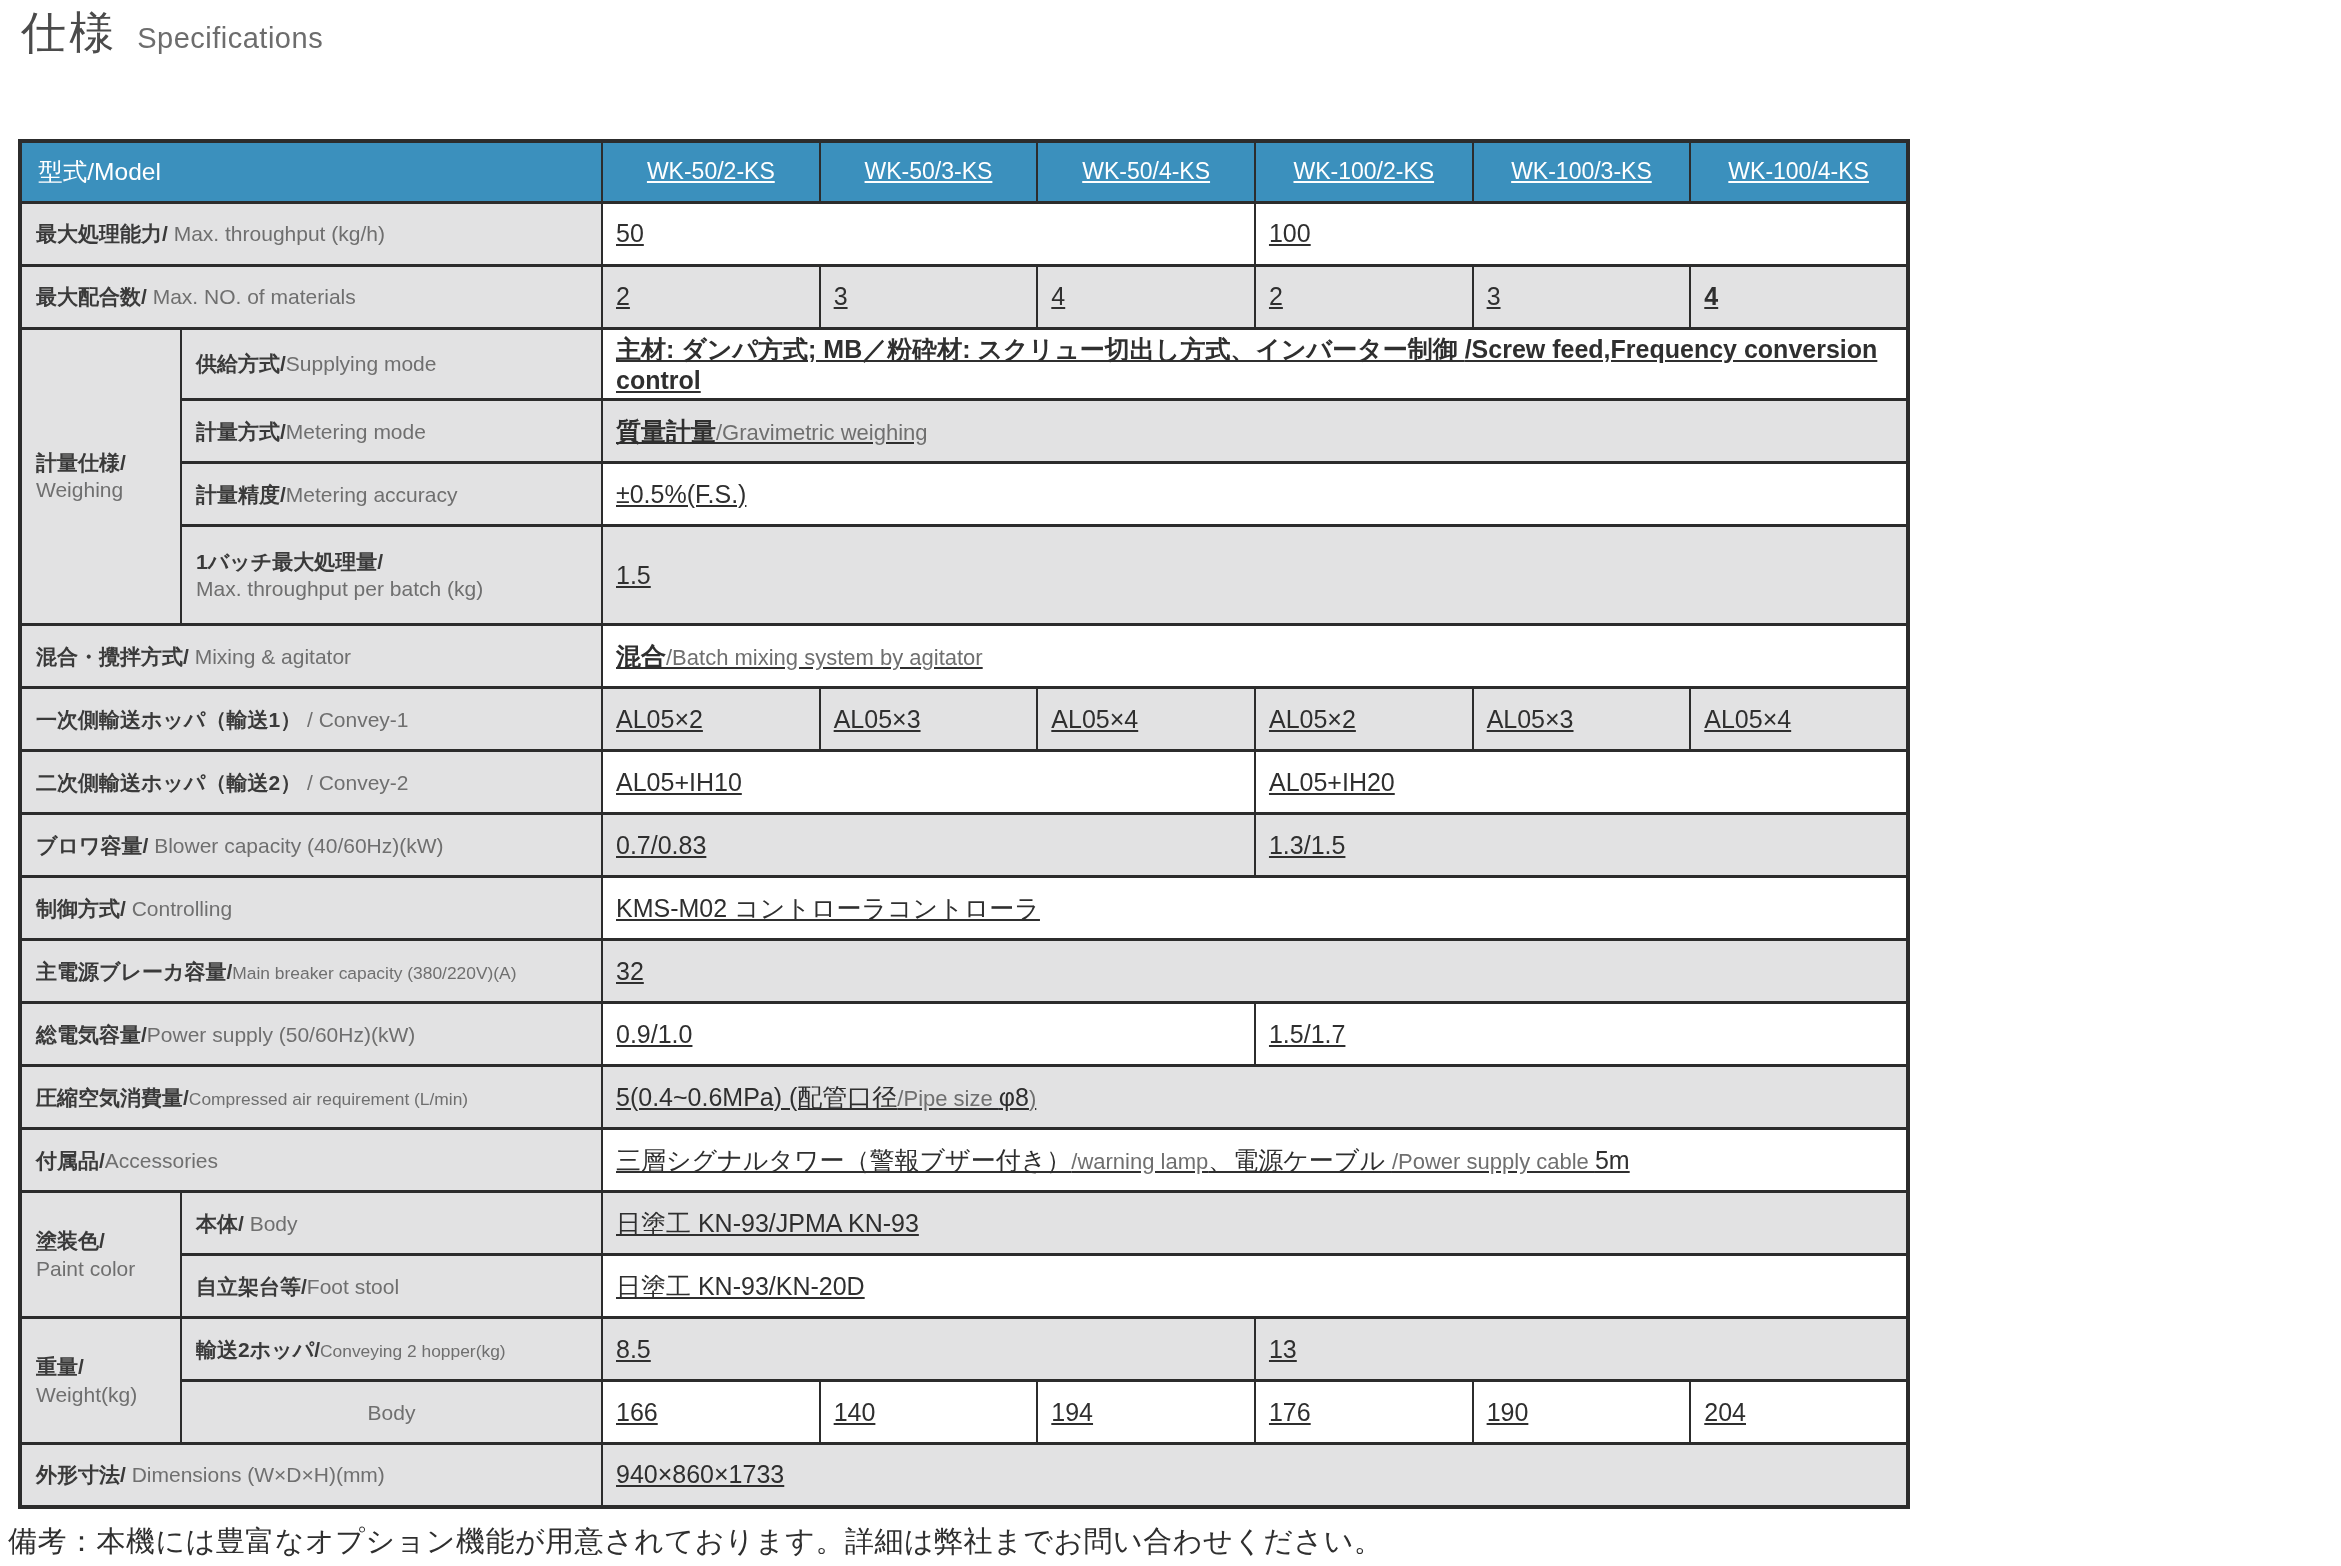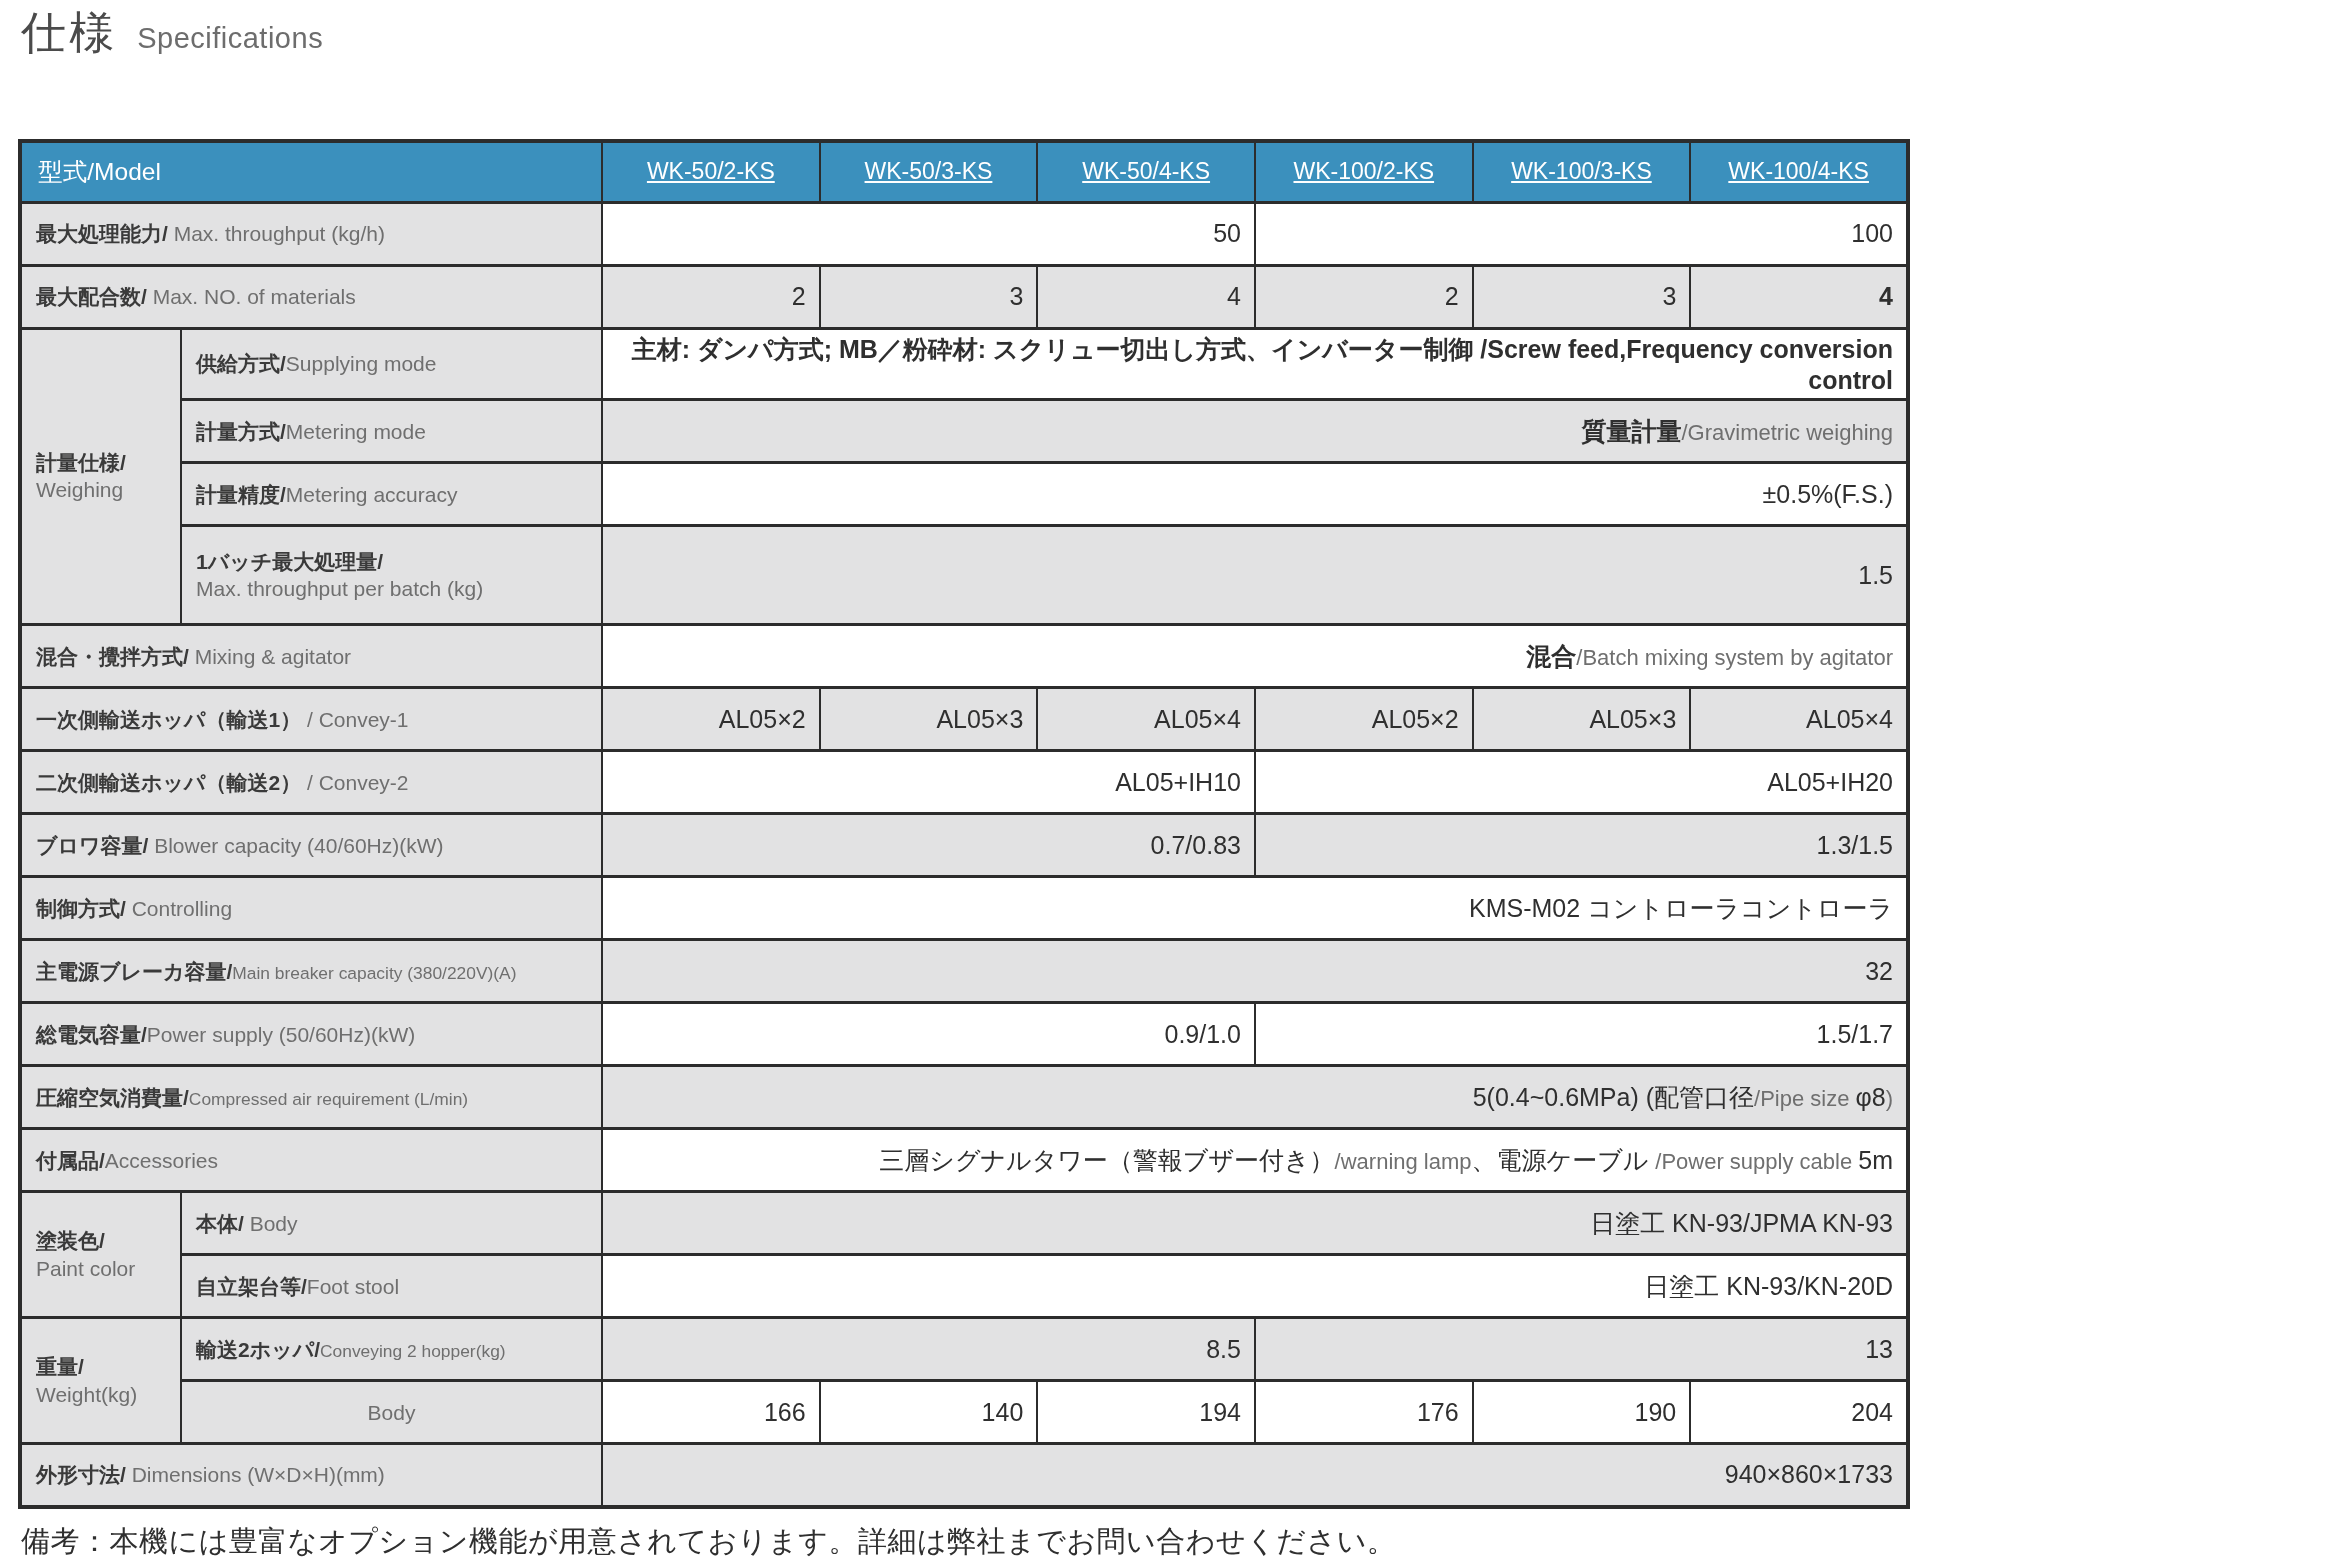--- a/index.html
+++ b/index.html
@@ -37,29 +37,29 @@
   .hjp,.hen{font-size:24.5px;color:var(--c-header-text);}
   td.hmodel{text-align:center;font-size:23px;text-decoration:underline;}
 
   td.grp,td.lbl{background:var(--c-gray);text-align:left;padding-left:14px;padding-right:6.5px;}
   td.lbl.ctr{text-align:center;padding-left:6.5px;}
   .lbl-jp{color:var(--c-jp);font-size:21px;font-weight:bold;}
   .lbl-en{color:var(--c-en);font-size:21px;}
   .lbl-en.sm{font-size:17.4px;}
   .line{display:block;line-height:1.3;}
 
-  td.val{text-align:right;}
+  td.val{text-align:left;text-decoration:underline;}
   td.val.white{background:var(--c-white);}
   td.val.gray{background:var(--c-gray);}
   .seg{font-size:25px;color:var(--c-val);}
   .seg.mut{color:var(--c-mut);font-size:22px;}
   .seg.bld{font-weight:bold;}
 
   .footnote{
-    position:absolute;left:21px;top:1522px;
+    position:absolute;left:8px;top:1522px;
     font-size:29px;color:#2F2F2F;letter-spacing:0.5px;
   }
 </style>
 </head>
 <body>
 
 <div class="title-row">
   <span class="title-jp">仕様</span>
   <span class="title-en">Specifications</span>
 </div>

